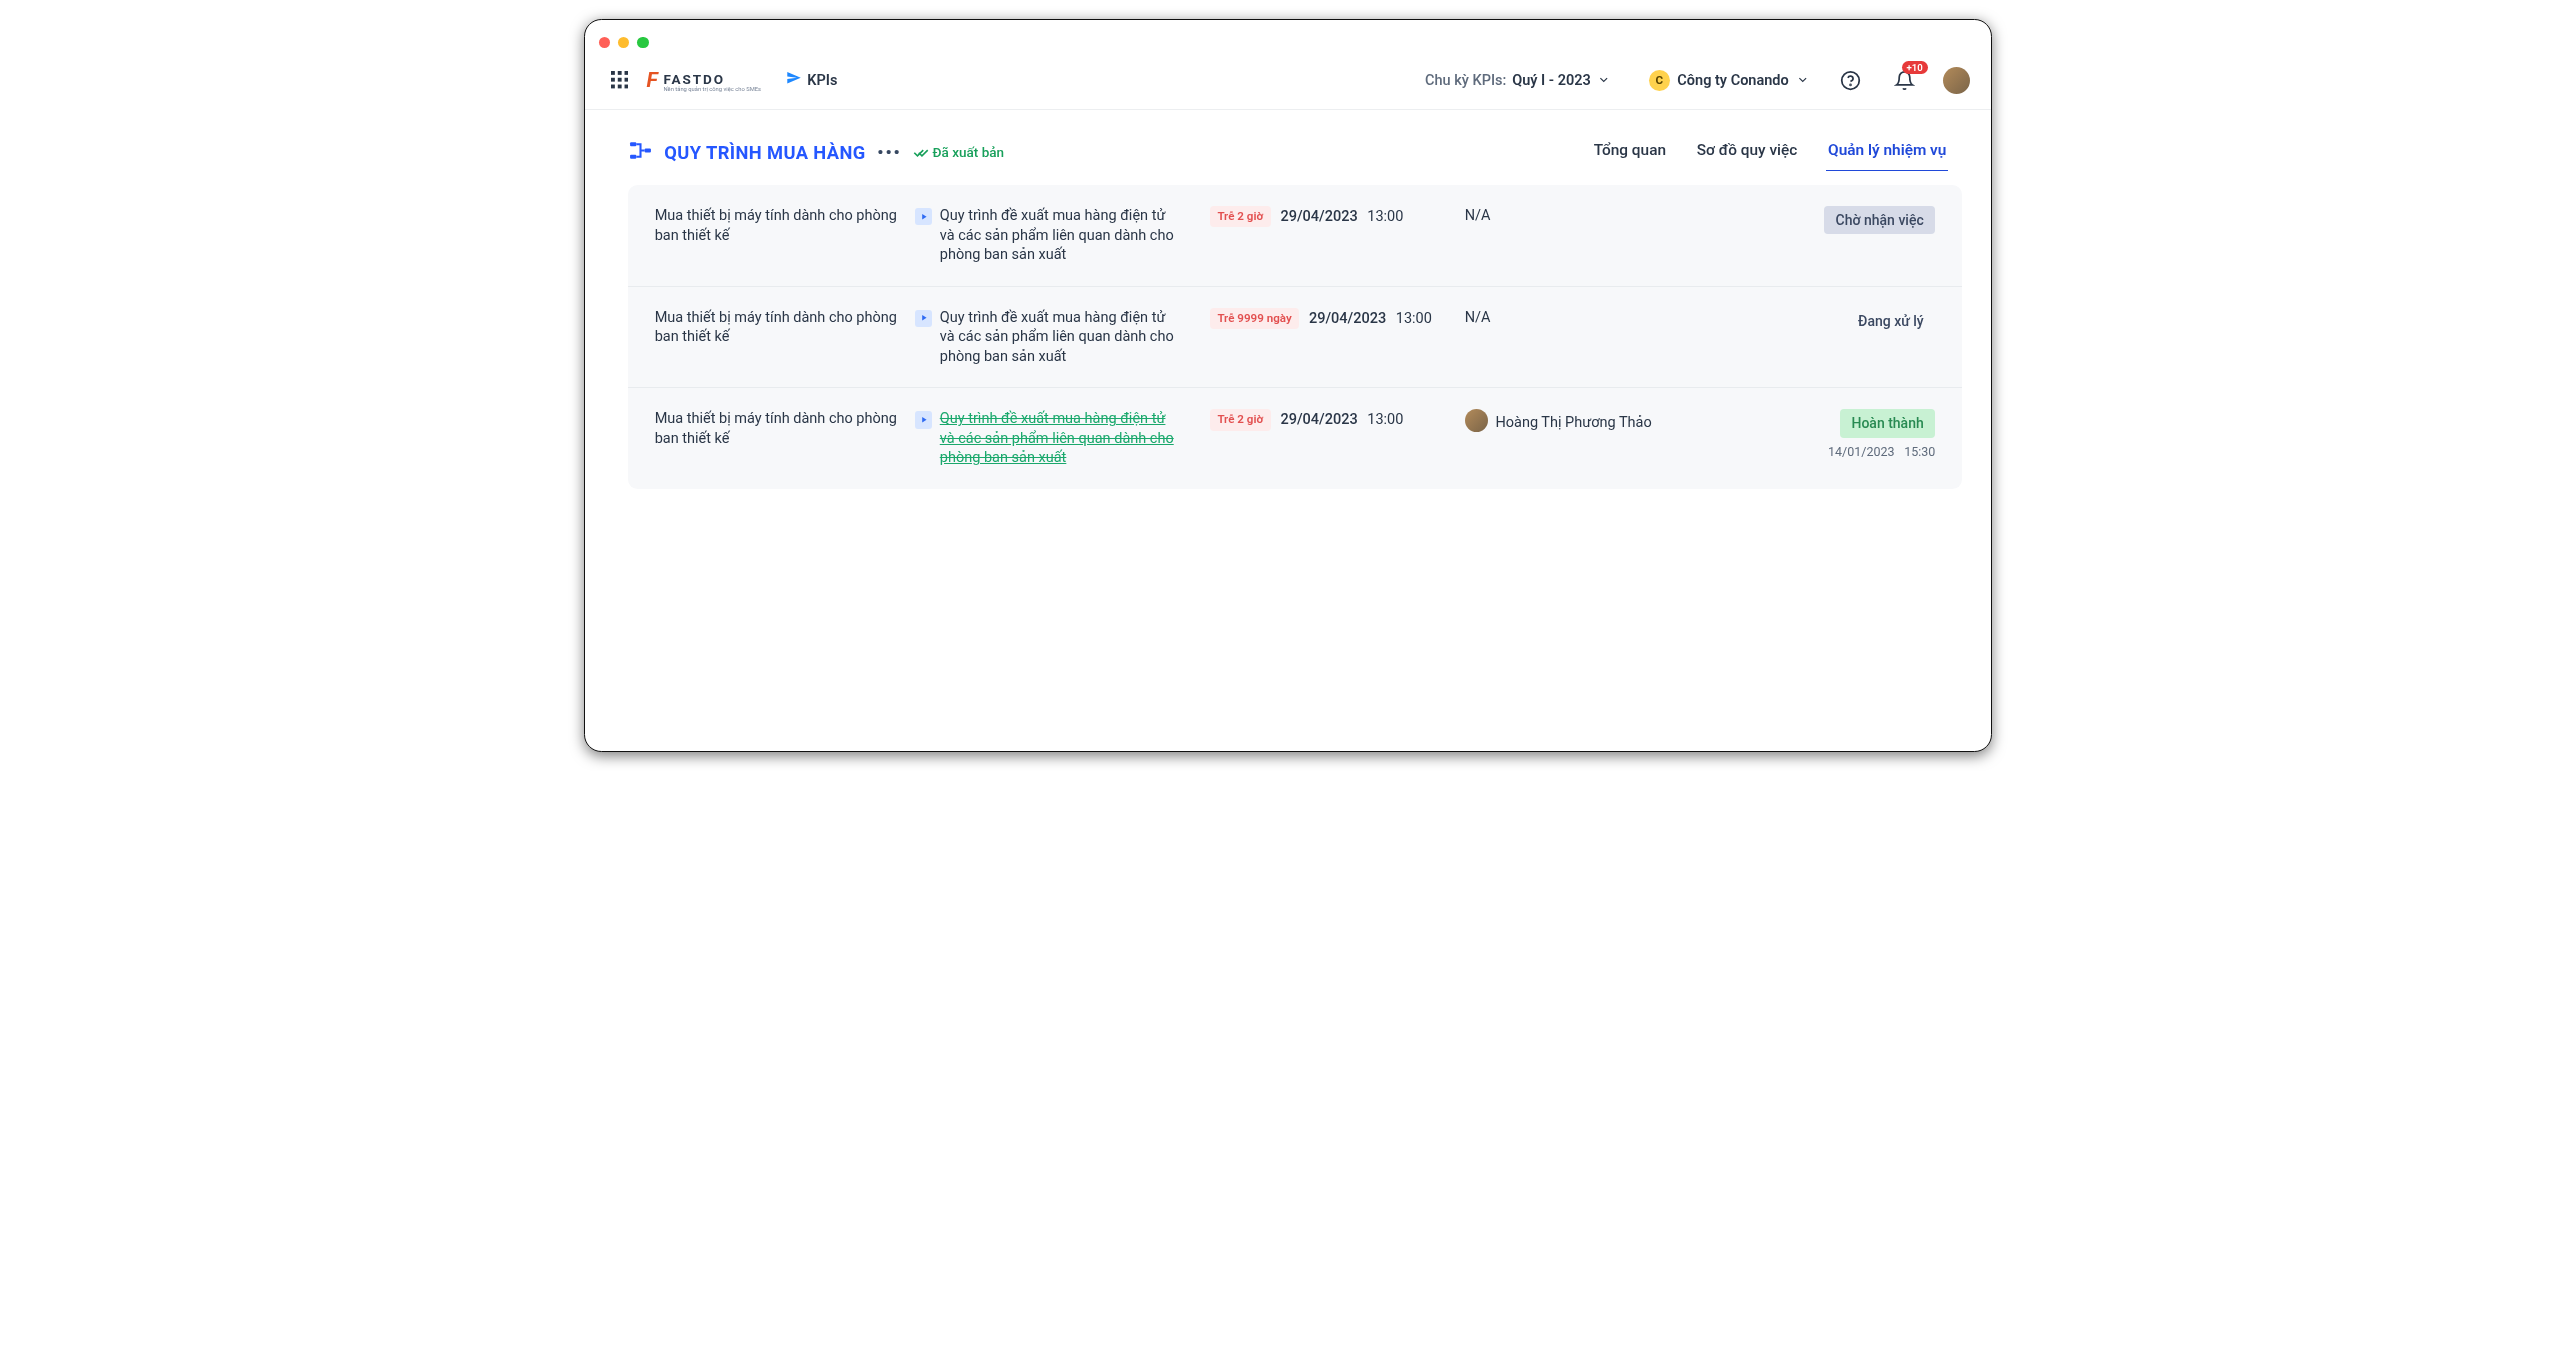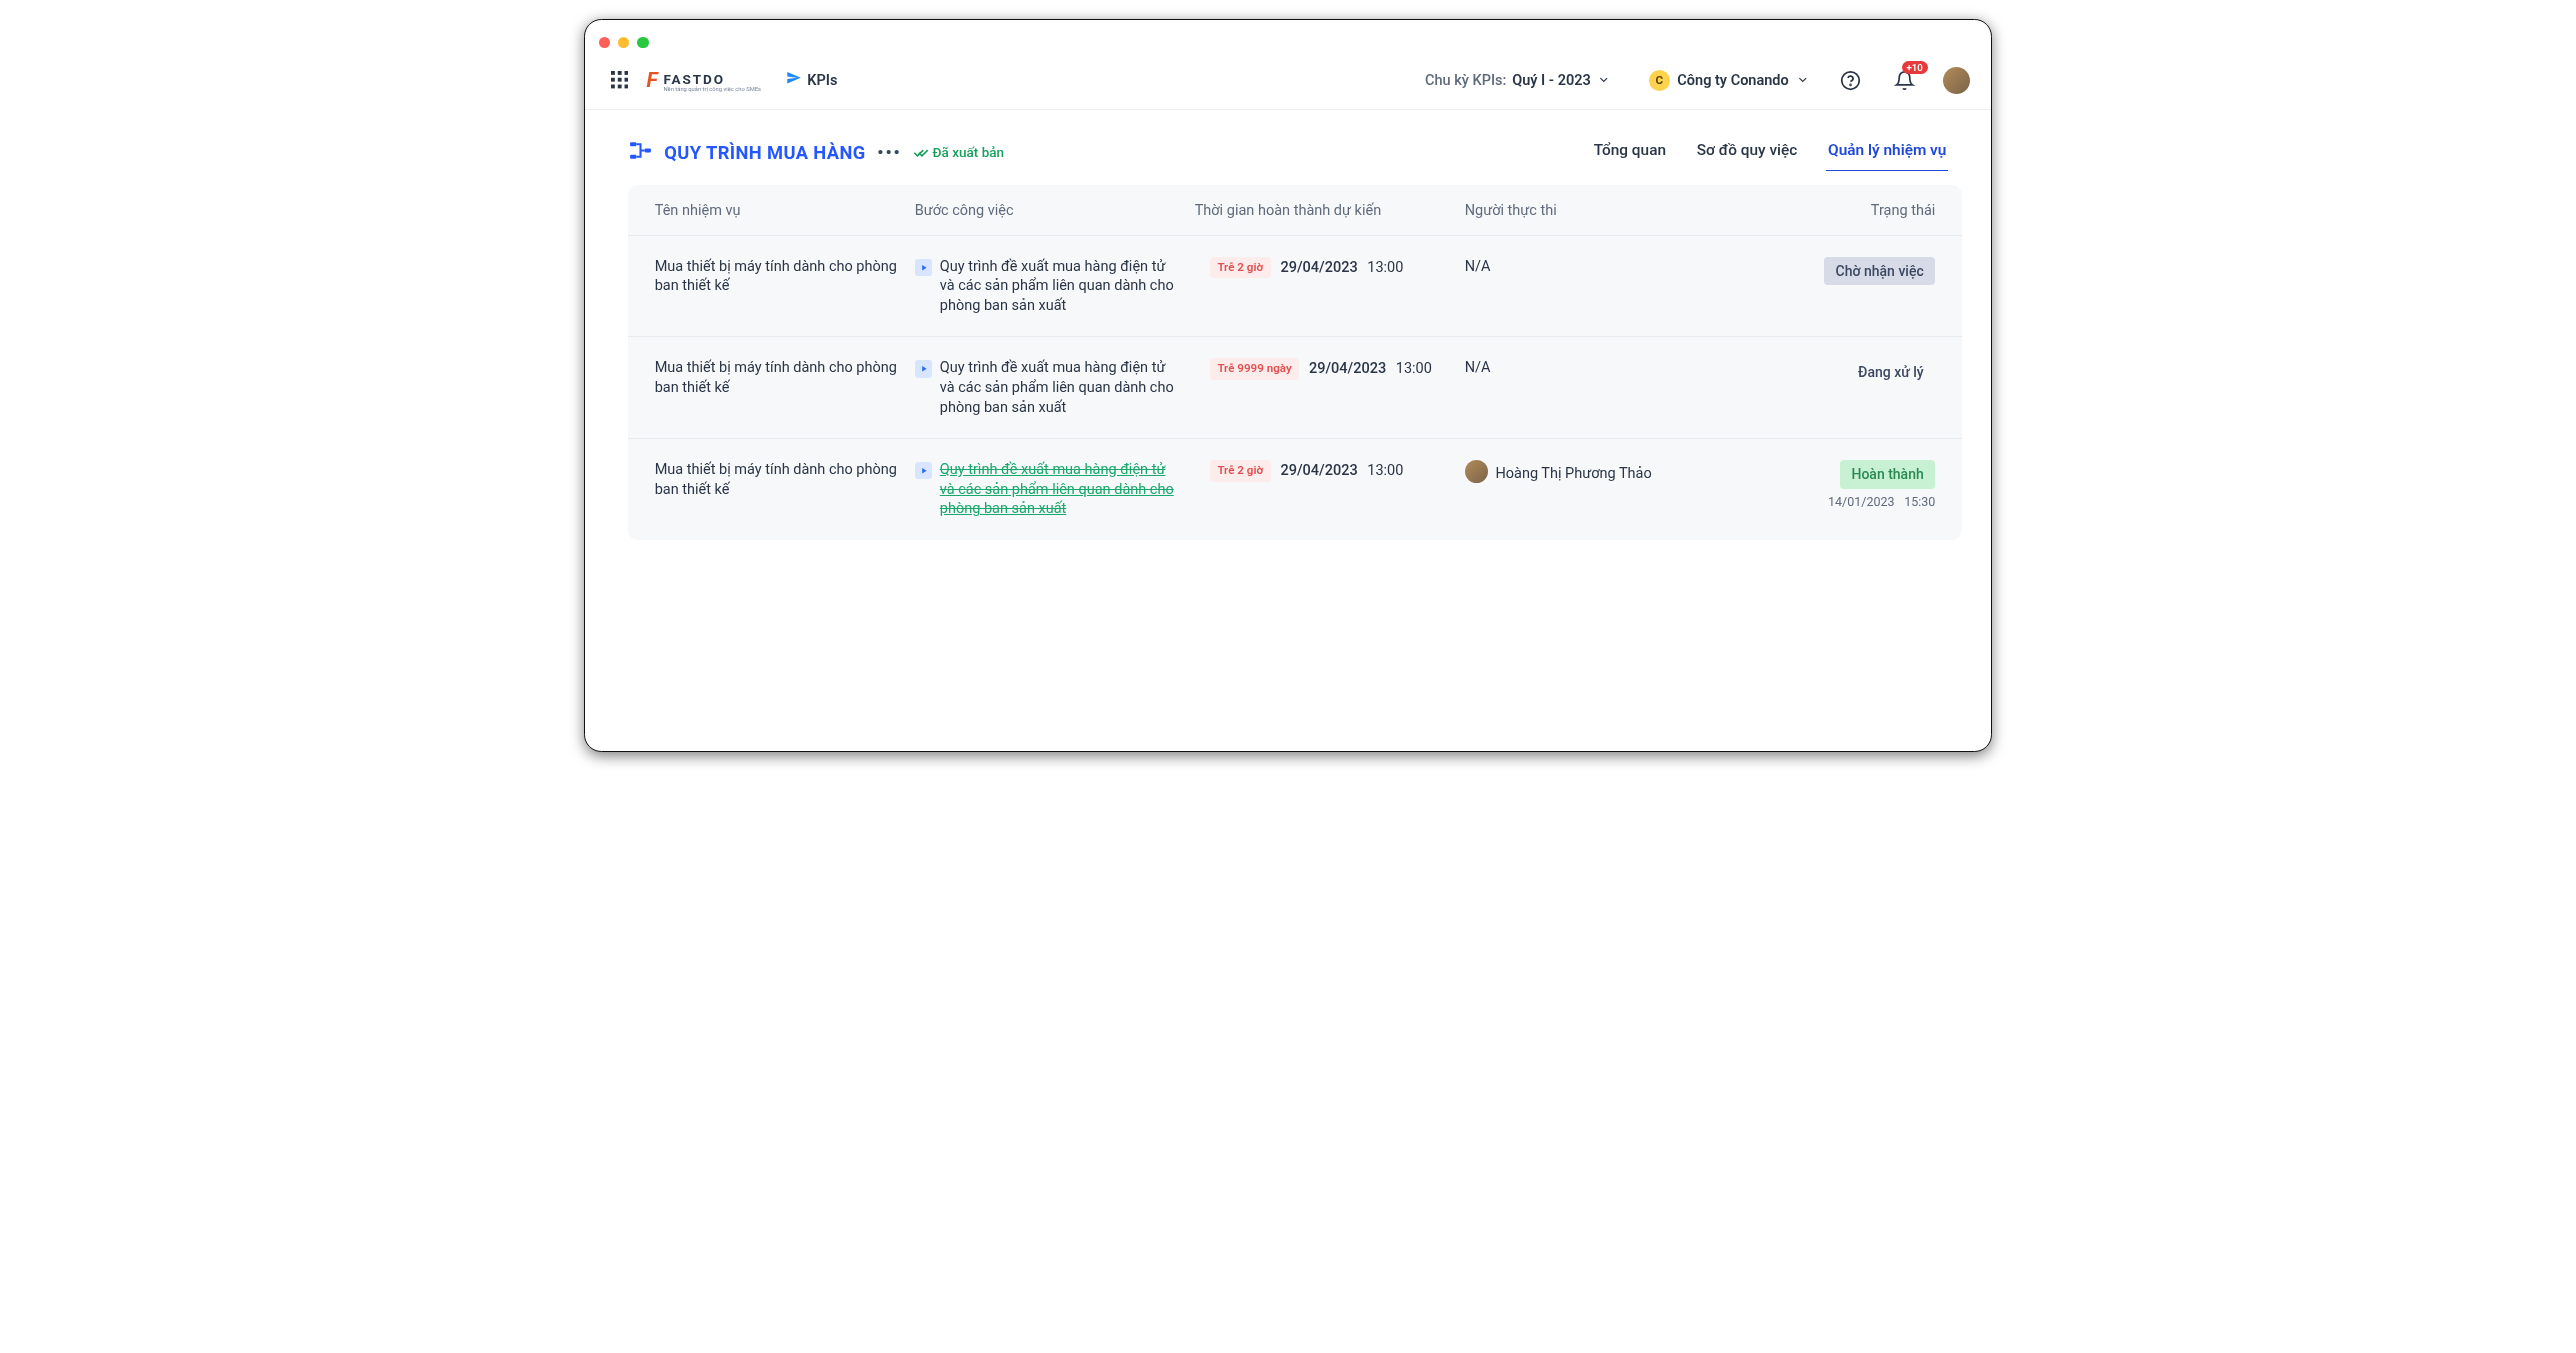--- a/index.html
+++ b/index.html
@@ -188,27 +188,20 @@
         <span>Đã xuất bản</span>
       </span>
       <div class="tabs" id="tabs-container">
           <div class="tab">Tổng quan</div>
           <div class="tab">Sơ đồ quy việc</div>
           <div class="tab active">Quản lý nhiệm vụ</div>
         </div>
     </div>
 
     <div class="task-panel">
-      <div class="thead">
-        <div class="th">Tên nhiệm vụ</div>
-        <div class="th">Bước công việc</div>
-        <div class="th">Thời gian hoàn thành dự kiến</div>
-        <div class="th">Người thực thi</div>
-        <div class="th">Trạng thái</div>
-      </div>
       <div id="task-rows">
           <div class="trow">
             <div class="td name">Mua thiết bị máy tính dành cho phòng ban thiết kế</div>
             <div class="td step">
               <span class="step-icon">
                 <svg width="9.6" height="9.6" viewBox="0 0 24 24" fill="#2e6af3">
                   <polygon points="8,5 19,12 8,19"></polygon>
                 </svg>
               </span>
               <span class="step-text">Quy trình đề xuất mua hàng điện tử và các sản phẩm liên quan dành cho phòng ban sản xuất</span>

